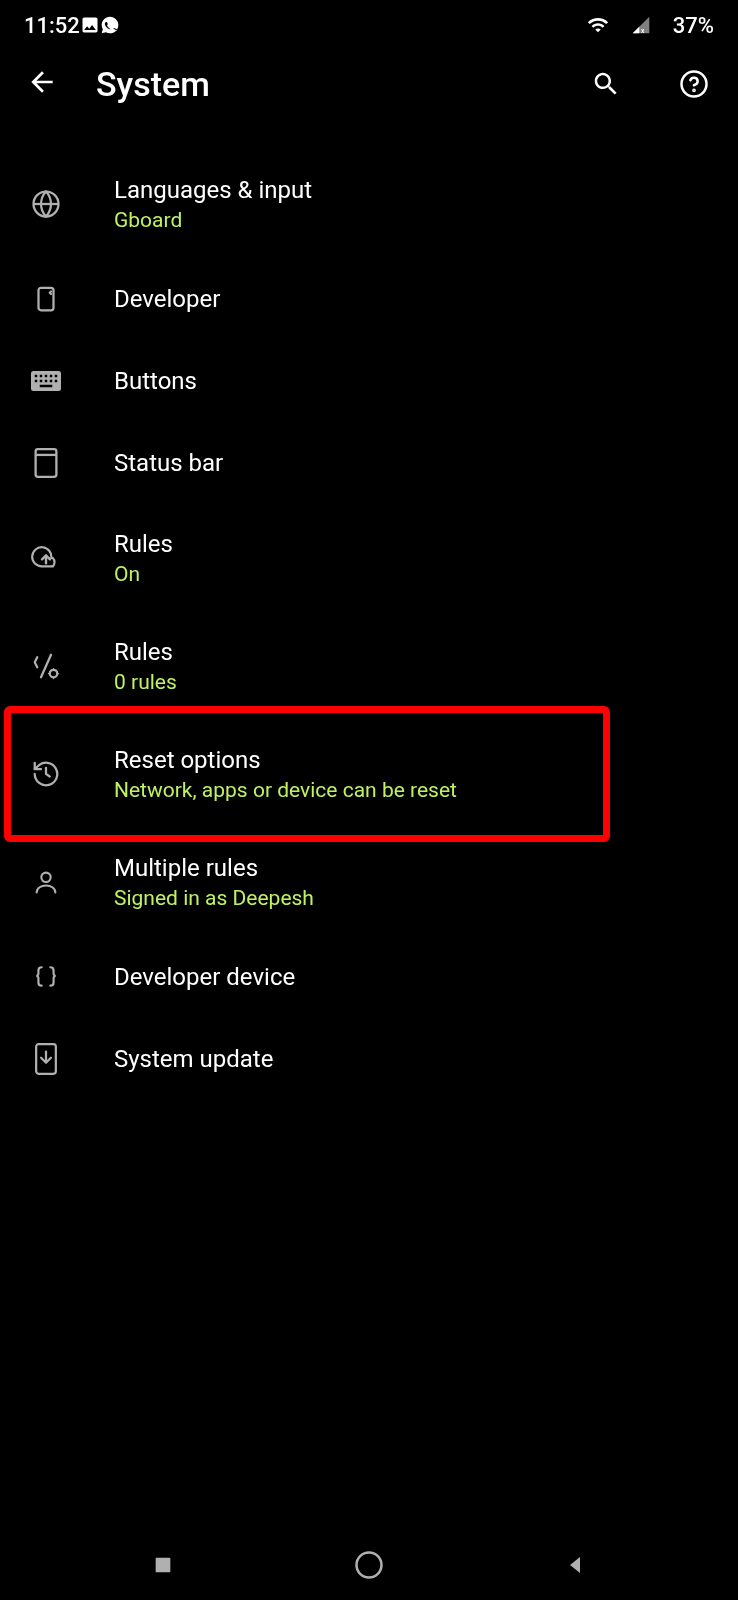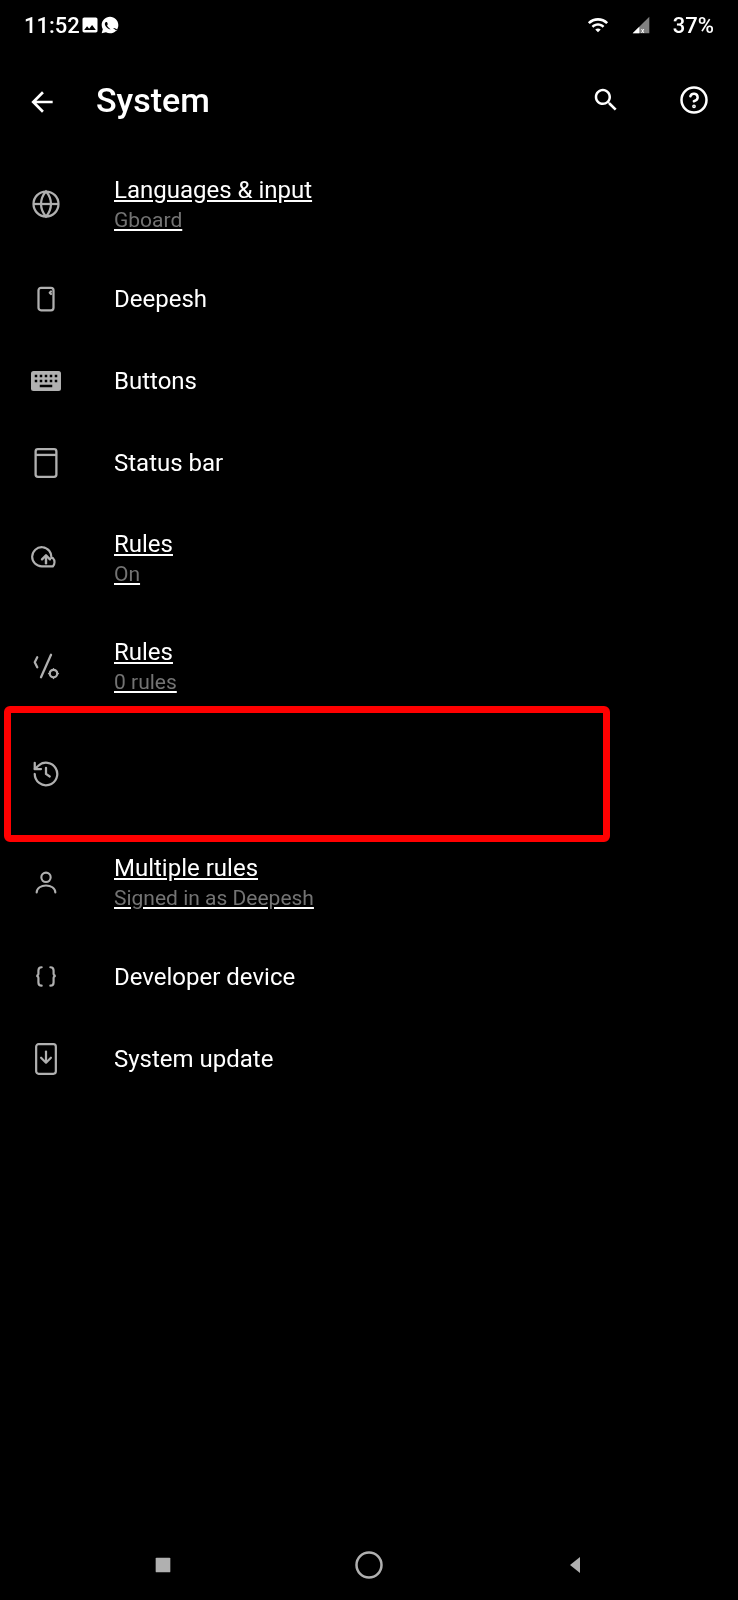--- a/index.html
+++ b/index.html
@@ -34,21 +34,21 @@
       align-items: center;
       gap: 22px;
     }
     .status-icon {
       display: inline-flex;
       align-items: center;
       justify-content: center;
     }
     .app-bar {
       display: flex;
-      align-items: flex-end;
+      align-items: flex-start;
       padding: 14px 24px 30px 24px;
       gap: 36px;
       height: 100px;
     }
     .app-bar-back {
       width: 36px;
       height: 36px;
       display: flex;
       align-items: center;
       justify-content: center;
@@ -74,21 +74,20 @@
     .settings-item {
       display: flex;
       align-items: center;
       padding: 20px 26px;
       min-height: 82px;
       cursor: pointer;
       position: relative;
     }
     .settings-item.tall {
       min-height: 108px;
-      text-decoration: underline;
     }
     .settings-item-icon {
       width: 40px;
       height: 40px;
       display: flex;
       align-items: center;
       justify-content: center;
       margin-right: 48px;
       color: #b0b0b0;
     }
@@ -97,21 +96,21 @@
       flex-direction: column;
       gap: 4px;
     }
     .settings-item-title {
       font-size: 24px;
       font-weight: 400;
       color: #ffffff;
     }
     .settings-item-subtitle {
       font-size: 21px;
-      color: #737373;
+      color: #bef264;
       font-weight: 400;
     }
     .highlight-box {
       position: absolute;
       border: 7px solid #ff0000;
       border-radius: 6px;
       left: 4px;
       right: 128px;
       top: -14px;
       bottom: -14px;
@@ -210,21 +209,21 @@
   </div>
 
   <div class="settings-item">
     <div class="settings-item-icon">
       <svg width="30" height="30" viewBox="0 0 24 24" fill="none" stroke="#b0b0b0" stroke-width="1.8">
           <rect x="6" y="3" width="12" height="18" rx="2"></rect>
           <path d="M15 7l1 1M16 6l-1 1" stroke-linecap="round"></path>
         </svg>
     </div>
     <div class="settings-item-text">
-      <div class="settings-item-title">Deepesh</div>
+      <div class="settings-item-title">Developer</div>
     </div>
   </div>
 
   <div class="settings-item">
     <div class="settings-item-icon">
       <svg width="30" height="22" viewBox="0 0 24 16" fill="#b0b0b0">
           <rect x="0" y="0" width="24" height="16" rx="2" fill="#b0b0b0"></rect>
           <rect x="3" y="3" width="2" height="2" fill="#000"></rect>
           <rect x="7" y="3" width="2" height="2" fill="#000"></rect>
           <rect x="11" y="3" width="2" height="2" fill="#000"></rect>
@@ -287,20 +286,24 @@
 
   <div class="settings-item tall" style="position:relative;">
     <div class="highlight-box"></div>
     <div class="settings-item-icon">
       <svg width="30" height="30" viewBox="0 0 24 24" fill="none" stroke="#b0b0b0" stroke-width="1.8">
           <path d="M3 12a9 9 0 1 0 2.64-6.36L3 8" stroke-linecap="round"></path>
           <polyline points="3 3 3 8 8 8" stroke-linecap="round" stroke-linejoin="round"></polyline>
           <polyline points="12 7 12 12 15 14" stroke-linecap="round"></polyline>
         </svg>
     </div>
+    <div class="settings-item-text">
+      <div class="settings-item-title">Reset options</div>
+      <div class="settings-item-subtitle">Network, apps or device can be reset</div>
+    </div>
   </div>
 
   <div class="settings-item tall">
     <div class="settings-item-icon">
       <svg width="28" height="28" viewBox="0 0 24 24" fill="none" stroke="#b0b0b0" stroke-width="1.8">
           <circle cx="12" cy="8" r="4"></circle>
           <path d="M4 21c0-4 4-6 8-6s8 2 8 6" stroke-linecap="round"></path>
         </svg>
     </div>
     <div class="settings-item-text">

